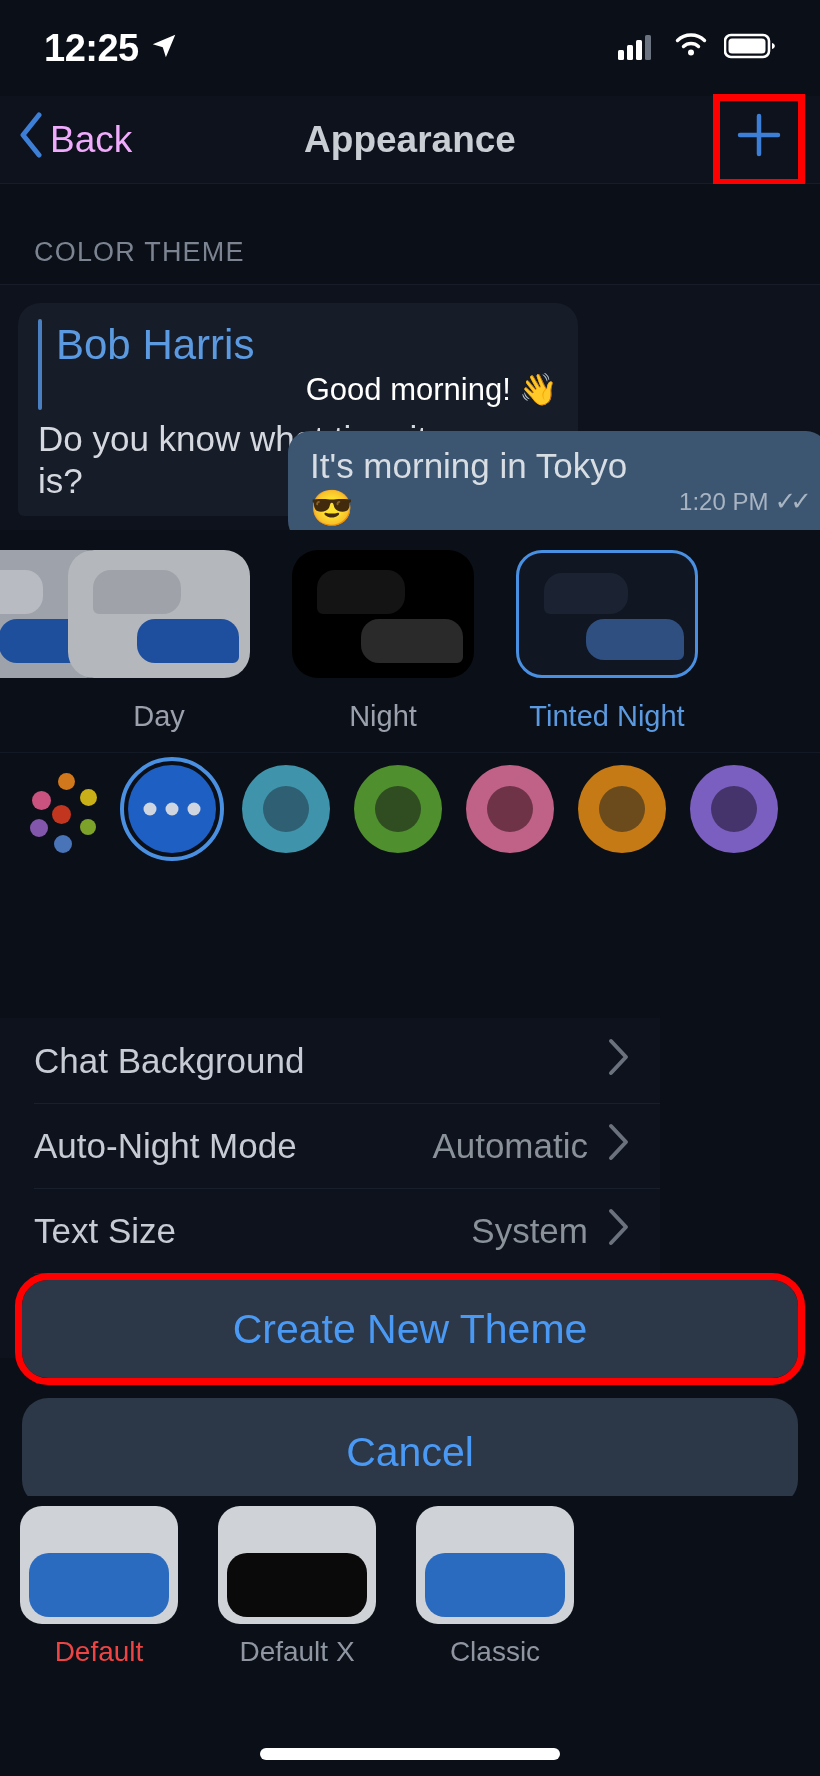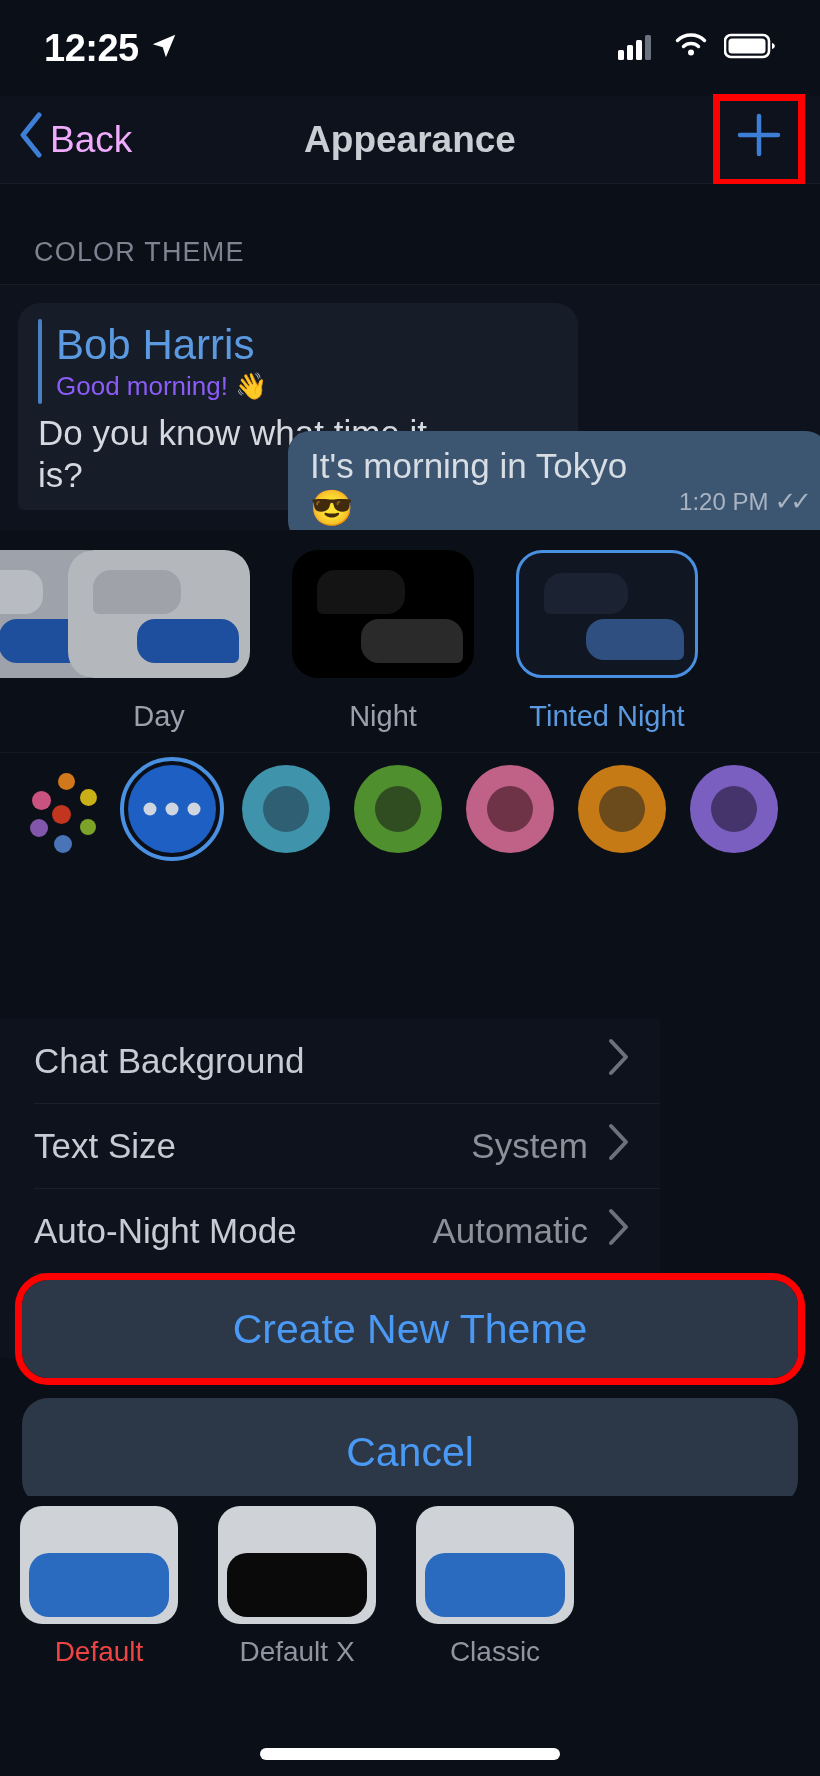--- a/index.html
+++ b/index.html
@@ -57,21 +57,21 @@
   }
   .bubble-in {
     position:absolute; top:18px; left:18px; width:560px;
     background:#161c28; border-radius:22px 22px 22px 6px;
     padding:16px 20px 14px 20px;
   }
   .reply-block { display:flex; gap:14px; }
   .reply-bar { width:4px; background:#4a7fc1; border-radius:2px; flex:0 0 4px; }
   .reply-text { flex:1; }
   .reply-name { color:#5b9ae0; font-size:42px; line-height:1.22; }
-  .reply-msg { color:#8b5cf6; font-size:26px; line-height:1.28; }
+  .reply-msg { color:#ffffff; font-size:31px; line-height:1.28;text-align:right; }
   .msg-line { display:flex; align-items:flex-end; gap:16px; margin-top:8px; }
   .msg-body { color:#d5d9df; font-size:35px; line-height:1.2; }
   .msg-time { color:#767d8a; font-size:24px; padding-bottom:12px; white-space:nowrap; }
 
   .bubble-out {
     position:absolute; top:146px; right:-8px; max-width:540px;
     background:#3c5672; border-radius:22px 22px 6px 22px;
     padding:14px 22px 14px 22px;
     display:flex; align-items:flex-end; gap:16px;
   }
@@ -325,38 +325,38 @@
     <div id="rows">
         <div class="row">
           <div class="row-label">Chat Background</div>
           <div class="row-right">
             <span class="chev"><svg width="22" height="38" viewBox="0 0 22 38">
                 <path d="M3 3l15 16L3 35" stroke="#6b727d" stroke-width="4" fill="none" stroke-linecap="round" stroke-linejoin="round"></path>
               </svg></span>
           </div>
         </div>
         <div class="row">
+          <div class="row-label">Auto-Night Mode</div>
+          <div class="row-right">
+            <span class="row-value">Automatic</span>
+            <span class="chev"><svg width="22" height="38" viewBox="0 0 22 38">
+                <path d="M3 3l15 16L3 35" stroke="#6b727d" stroke-width="4" fill="none" stroke-linecap="round" stroke-linejoin="round"></path>
+              </svg></span>
+          </div>
+        </div>
+        <div class="row">
           <div class="row-label">Text Size</div>
           <div class="row-right">
             <span class="row-value">System</span>
             <span class="chev"><svg width="22" height="38" viewBox="0 0 22 38">
                 <path d="M3 3l15 16L3 35" stroke="#6b727d" stroke-width="4" fill="none" stroke-linecap="round" stroke-linejoin="round"></path>
               </svg></span>
           </div>
         </div>
         <div class="row">
-          <div class="row-label">Auto-Night Mode</div>
-          <div class="row-right">
-            <span class="row-value">Automatic</span>
-            <span class="chev"><svg width="22" height="38" viewBox="0 0 22 38">
-                <path d="M3 3l15 16L3 35" stroke="#6b727d" stroke-width="4" fill="none" stroke-linecap="round" stroke-linejoin="round"></path>
-              </svg></span>
-          </div>
-        </div>
-        <div class="row">
           <div class="row-label">Message Corners</div>
           <div class="row-right">
             <span class="chev"><svg width="22" height="38" viewBox="0 0 22 38">
                 <path d="M3 3l15 16L3 35" stroke="#6b727d" stroke-width="4" fill="none" stroke-linecap="round" stroke-linejoin="round"></path>
               </svg></span>
           </div>
         </div>
       </div>
   </div>
 

